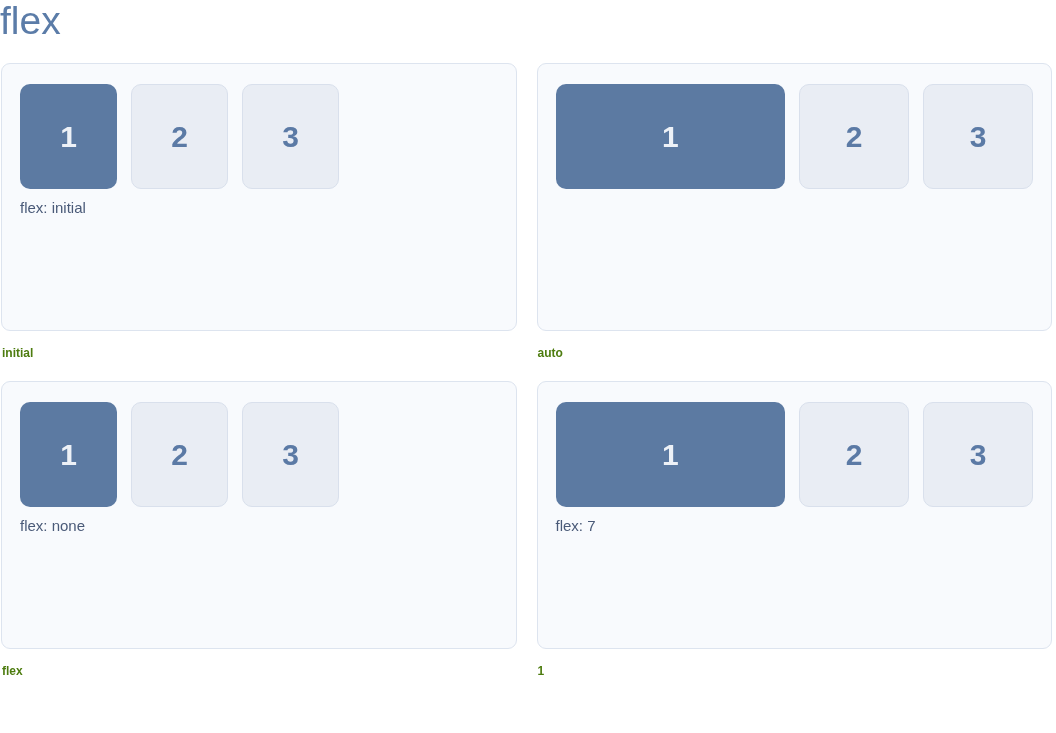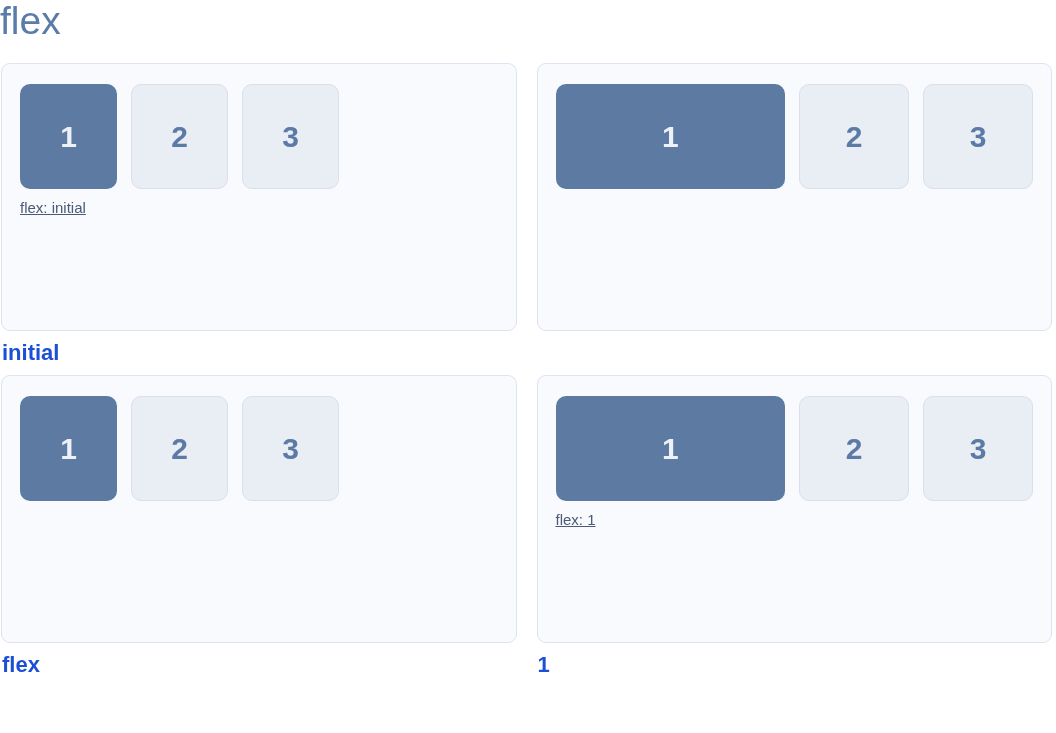--- a/index.html
+++ b/index.html
@@ -52,28 +52,27 @@
     color: #5b7aa5;
   }
   .panel-fixed .box { width: 97px; flex: none; }
   .panel-grow .box-plain { width: 110px; flex: none; }
   .panel-grow .box-primary { flex: 1 1 0; }
   .css-label {
     margin-top: 10px;
     font-size: 15px;
     font-weight: 500;
     color: #4a5a78;
-    text-decoration: underline;
   }
   .caption {
-    margin: 9px 0 16px 1px;
+    margin: 15px 0 16px 1px;
     height: 19px;
-    font-size: 22px;
+    font-size: 12px;
     font-weight: 700;
-    color: #1d4ed8;
+    color: #4d7c0f;
   }
 </style>
 </head>
 <body>
 
 <h1 class="page-title">flex</h1>
 
 <div class="grid">
 
   <div class="cell">
@@ -89,38 +88,40 @@
   </div>
 
   <div class="cell">
     <div class="panel panel-grow">
       <div class="boxes">
         <div class="box box-primary">1</div>
         <div class="box box-plain">2</div>
         <div class="box box-plain">3</div>
       </div>
     </div>
+    <div class="caption">auto</div>
   </div>
 
   <div class="cell">
     <div class="panel panel-fixed">
       <div class="boxes">
         <div class="box box-primary">1</div>
         <div class="box box-plain">2</div>
         <div class="box box-plain">3</div>
       </div>
+      <div class="css-label">flex: none</div>
     </div>
     <div class="caption">flex</div>
   </div>
 
   <div class="cell">
     <div class="panel panel-grow">
       <div class="boxes">
         <div class="box box-primary">1</div>
         <div class="box box-plain">2</div>
         <div class="box box-plain">3</div>
       </div>
-      <div class="css-label">flex: 1</div>
+      <div class="css-label">flex: 7</div>
     </div>
     <div class="caption">1</div>
   </div>
 
 </div>
 
 </body></html>

